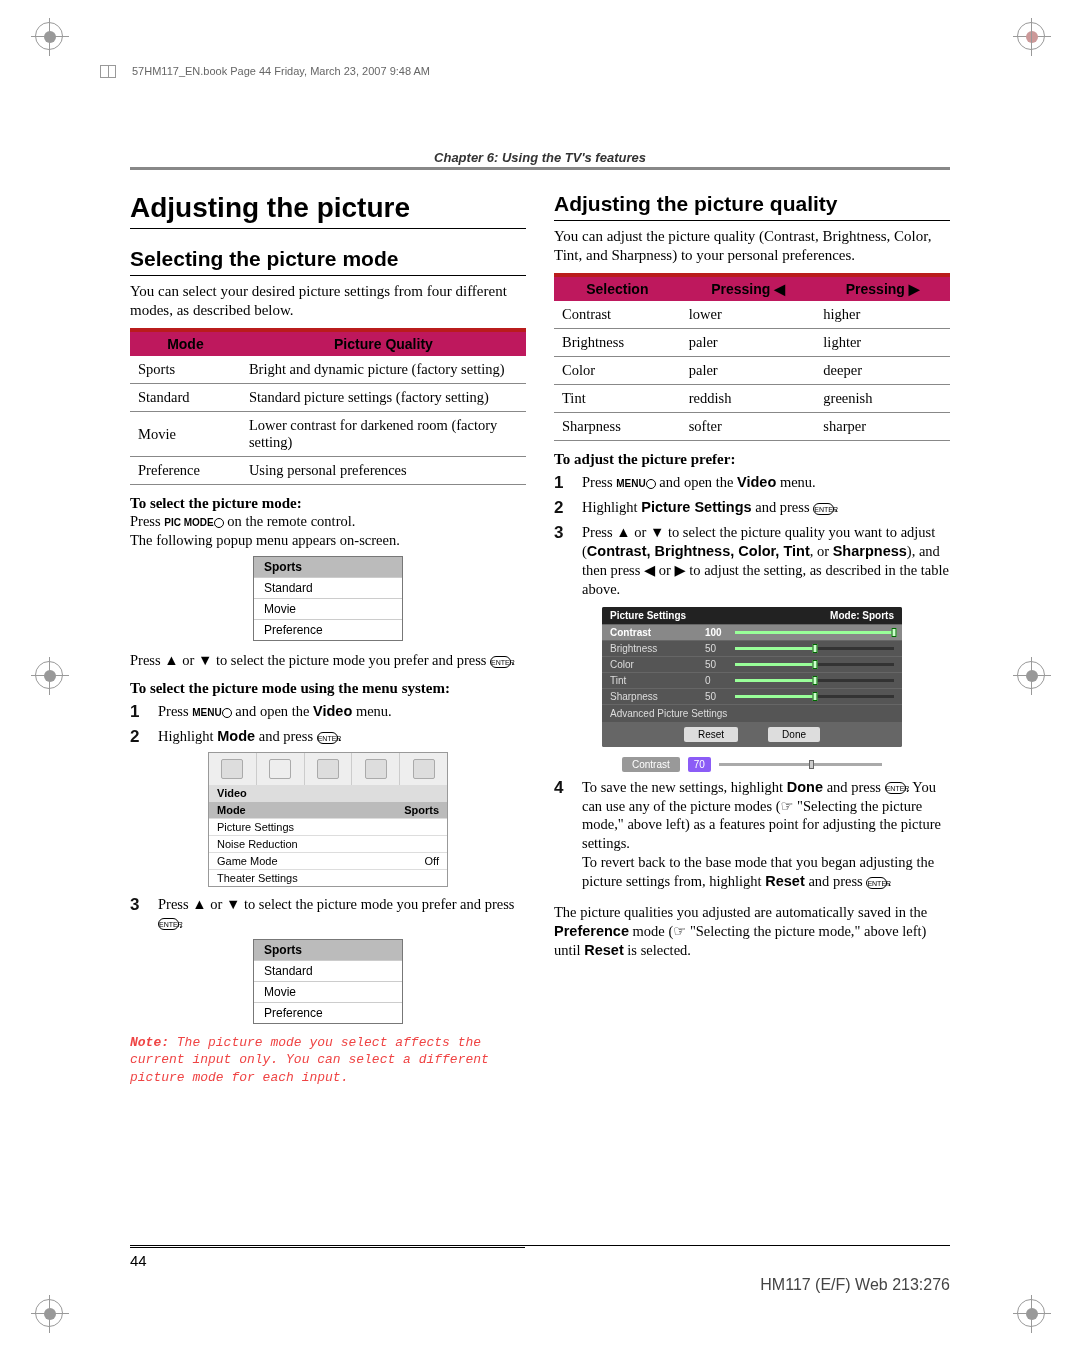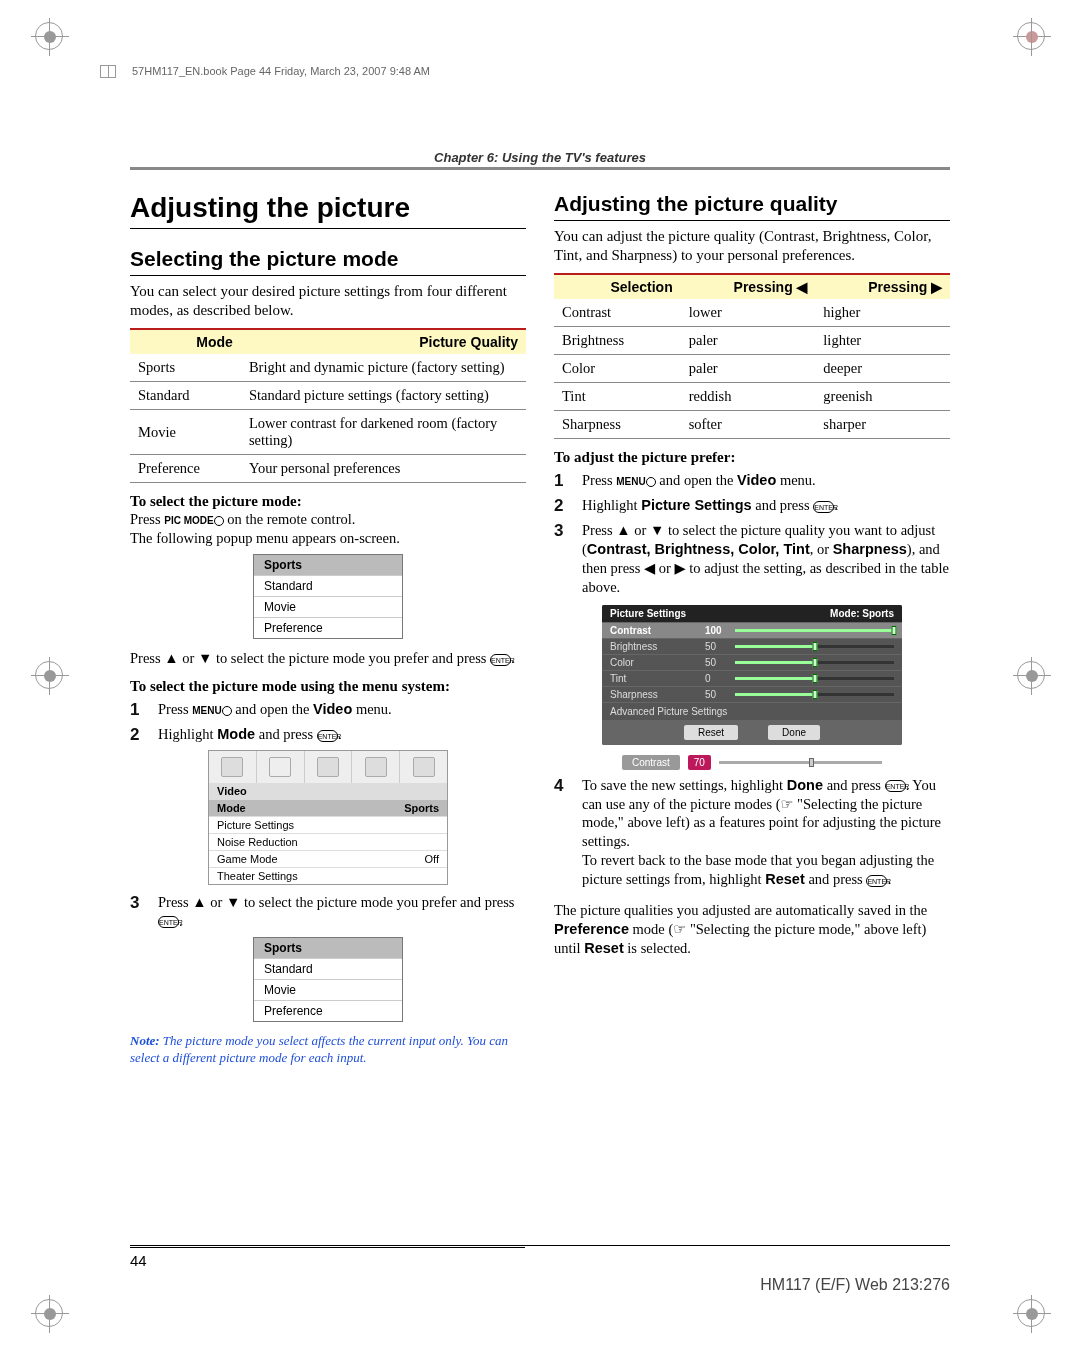--- a/index.html
+++ b/index.html
@@ -51,23 +51,23 @@
   h2.subhead {
     font-family: Arial, sans-serif; font-size:21px; font-weight:900;
     border-bottom:1.5px solid #000; padding-bottom:4px; margin-bottom:6px; margin-top:10px;
   }
   .body-text { font-size:15px; line-height:1.28; margin-bottom:8px; }
   .body-text-small { font-size:14.5px; line-height:1.3; }
   table.spec {
     width:100%; border-collapse:collapse; margin:6px 0 10px 0; font-size:14.5px;
   }
   table.spec th {
-    background:#fef9c3; text-align:right; padding:4px 8px;
+    background:#be185d; text-align:center; padding:4px 8px;
     font-family: Arial, sans-serif; font-weight:bold; font-size:14px;
-    border-top:2px solid #b91c1c;
+    border-top:4px solid #b91c1c;
   }
   table.spec td {
     padding:5px 8px; border-bottom:1px solid #888;
   }
   .bold-run { font-weight:bold; font-family: "Times New Roman", serif;}
   .step-list { margin:5px 0;}
   .step { display:flex; gap:10px; margin-bottom:5px; align-items:flex-start;}
   .step-num { font-family: Arial, sans-serif; font-weight:900; font-size:17px; color:#111; flex:0 0 18px;}
   .step-body { flex:1; font-size:14.5px; line-height:1.3;}
   .ui-bold { font-family: Arial, sans-serif; font-weight:bold; }
@@ -86,40 +86,40 @@
     border:1px solid #999; background:#f5f5f5;
   }
   .video-tabs { display:flex; height:32px; background:#eee;}
   .video-tabs .vt { flex:1; display:flex; align-items:center; justify-content:center; border-right:1px solid #ccc;}
   .video-tabs .vt:last-child{border-right:none;}
   .vt-icon { width:22px; height:20px; background:#ddd; border:1px solid #aaa; border-radius:2px; position:relative;}
   .video-menu .vm-title { background:#ddd; font-weight:bold; padding:2px 8px;}
   .video-menu .vm-row { display:flex; padding:2px 8px; border-top:1px solid #ddd; background:#fff;}
   .video-menu .vm-row.hdr { background:#bbb; font-weight:bold;}
   .video-menu .vm-row span:first-child{flex:1;}
-  .note-block { font-family:Liberation Serif, serif; font-size:13px; font-style:italic; color:#1d4ed8; margin-top:8px; line-height:1.35;}
+  .note-block { font-family:Liberation Mono, monospace; font-size:13px; font-style:italic; color:#ef4444; margin-top:8px; line-height:1.35;}
   .note-block b { font-style:italic; font-weight:bold;}
   .ps-panel {
     width:300px; margin:8px auto 4px auto; font-family:Arial,sans-serif; font-size:10px;
     background:#444; color:#ddd; border-radius:2px; overflow:hidden;
   }
   .ps-title { display:flex; justify-content:space-between; background:#222; color:#fff; padding:3px 8px; font-weight:bold; font-size:10px;}
   .ps-row { display:flex; align-items:center; padding:2px 8px; background:#555; border-top:1px solid #666;}
   .ps-row.sel { background:#888; color:#fff; font-weight:bold;}
   .ps-row .lbl { flex:0 0 95px;}
   .ps-row .val { flex:0 0 30px; text-align:left;}
   .ps-row .bar { flex:1; height:3px; background:#333; position:relative;}
   .ps-row .bar .fill { position:absolute; height:100%; background:#9f9; left:0;}
   .ps-row .bar .knob { position:absolute; width:5px; height:9px; background:#cfc; top:-3px; border:1px solid #060; transform:translateX(-50%);}
   .ps-adv { padding:3px 8px; background:#555; border-top:1px solid #666;}
   .ps-btns { display:flex; gap:30px; justify-content:center; padding:5px; background:#666;}
   .ps-btns .pbtn { background:#ddd; color:#000; padding:2px 14px; border-radius:2px; font-size:10px;}
   .slider-detached { width:260px; margin:10px auto 6px auto; display:flex; align-items:center; font-family:Arial,sans-serif; font-size:10px; gap:8px;}
   .slider-detached .sd-lbl { background:#999; color:#fff; padding:2px 10px; border-radius:2px;}
-  .slider-detached .sd-val { background:#be185d; color:#fff; padding:2px 6px; border-radius:2px;}
+  .slider-detached .sd-val { background:#8b5cf6; color:#fff; padding:2px 6px; border-radius:2px;}
   .slider-detached .sd-track { flex:1; height:3px; background:#aaa; position:relative;}
   .slider-detached .sd-track .knob{ position:absolute; width:5px; height:9px; background:#ccc; top:-3px; left:55%; border:1px solid #666;}
   .page-num {
     position:absolute; left:130px; bottom:80px;
     font-family:Arial,sans-serif; font-weight:normal; font-size:15px;
     border-top:1px solid #000; padding-top:4px; width:395px;
   }
   .page-num-line { position:absolute; left:130px; right:130px; bottom:103px; height:1px; background:#000;}
   .footer-right {
     position:absolute; right:130px; bottom:55px;
@@ -189,21 +189,21 @@
       <tr>
             <td>Standard</td>
             <td>Standard picture settings (factory setting)</td>
           </tr>
       <tr>
             <td>Movie</td>
             <td>Lower contrast for darkened room (factory setting)</td>
           </tr>
       <tr>
             <td>Preference</td>
-            <td>Your personal preferences</td>
+            <td>Using personal preferences</td>
           </tr>
     </tbody>
       </table>
 
     <p class="bold-run" style="font-size:15px;">To select the picture mode:</p>
     <p class="body-text-small">
       <span>Press </span><span class="btn-label">PIC MODE</span><span class="small-circ"></span><span> on the remote control.</span>
     </p>
     <p class="body-text-small">The following popup menu appears on-screen.</p>
 

